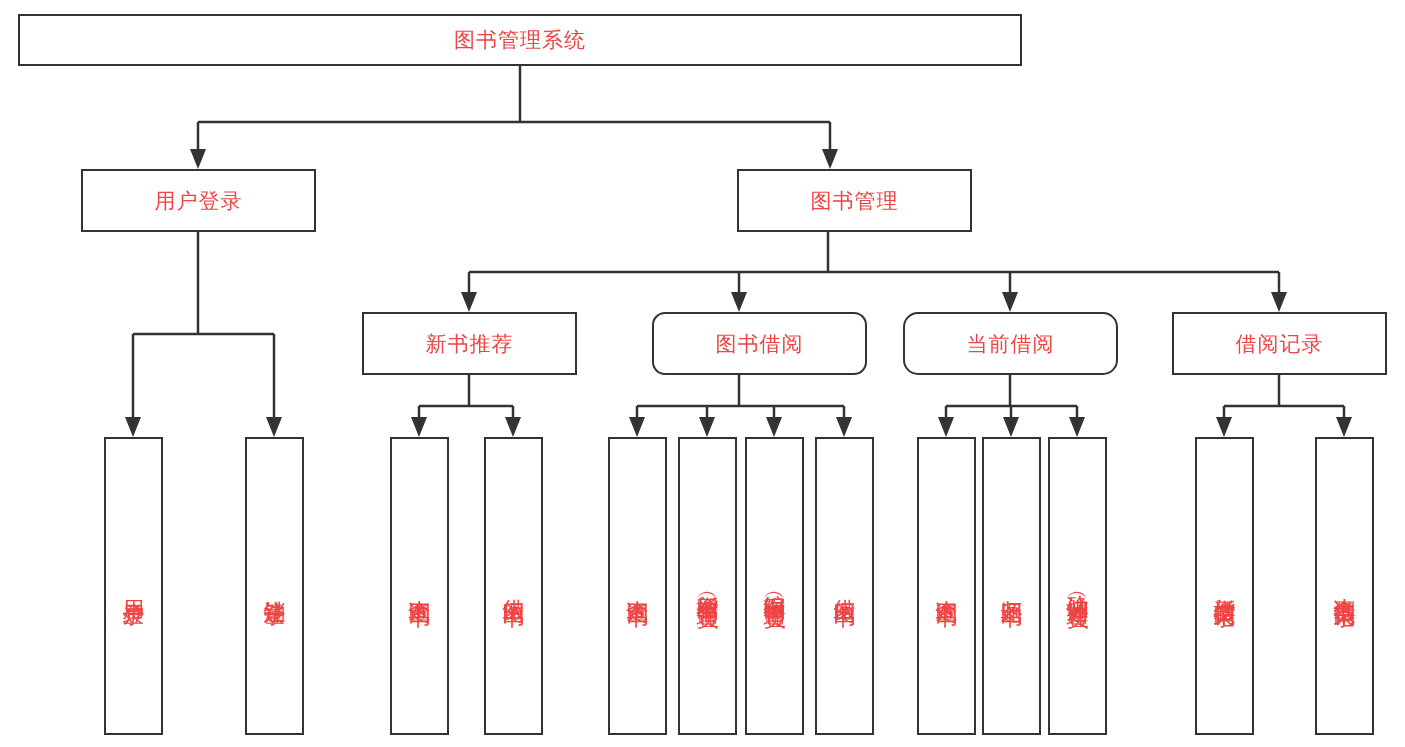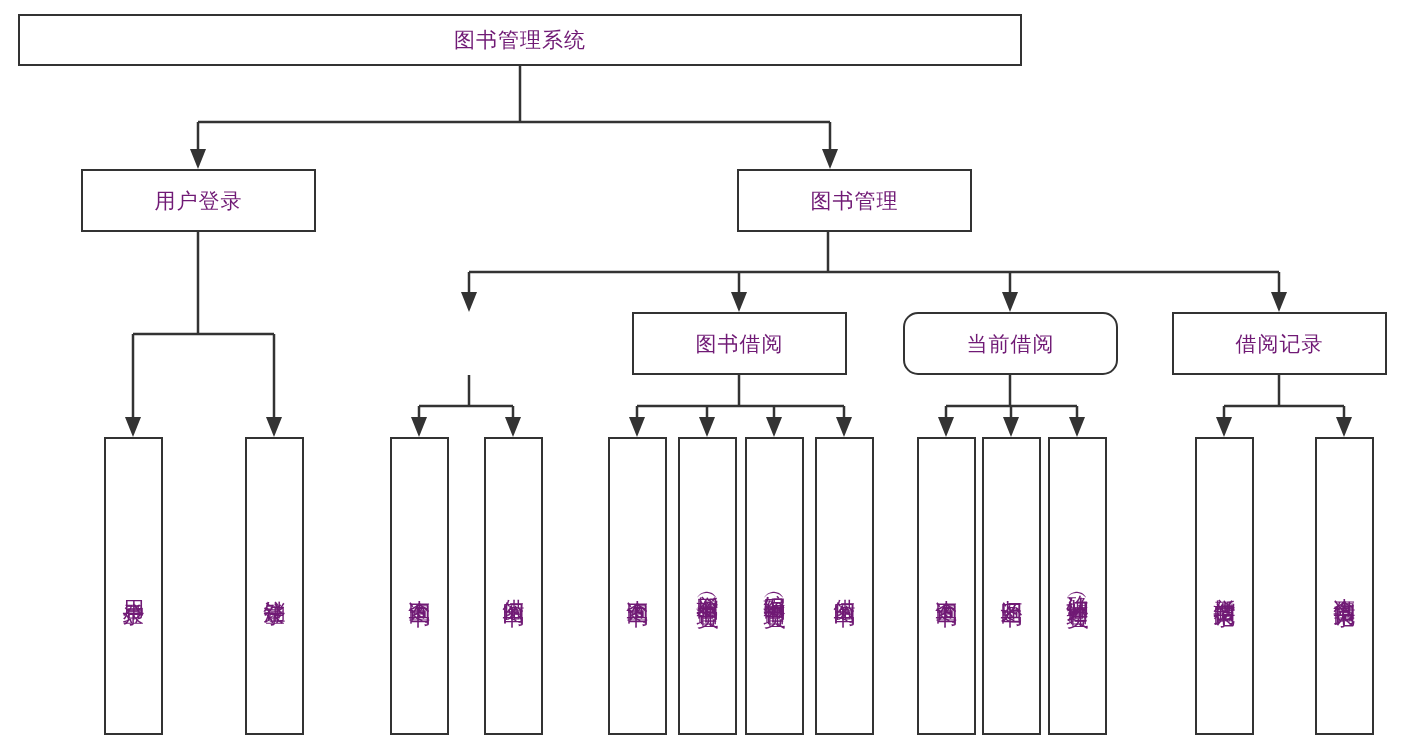--- a/index.html
+++ b/index.html
@@ -26,21 +26,21 @@
     pointer-events: none;
   }
   .node {
     position: absolute;
     box-sizing: border-box;
     background: #ffffff;
     border: 2px solid #333333;
     display: flex;
     align-items: center;
     justify-content: center;
-    color: #701a75;
+    color: #ef4444;
   }
   .node.horiz {
     font-size: 21px;
     letter-spacing: 1px;
   }
   .node.vert {
     writing-mode: vertical-rl;
     text-orientation: upright;
     font-size: 22px;
     letter-spacing: 2px;
@@ -129,21 +129,24 @@
     <span class="htext">图书管理系统</span>
   </div>
 
   <div class="node horiz" id="node-l2-0" style="left: 81px; top: 169px; width: 235px; height: 63px;">
     <span class="htext">用户登录</span>
   </div>
   <div class="node horiz" id="node-l2-1" style="left: 711px; top: 169px; width: 235px; height: 63px; margin-left: 26px;">
     <span class="htext">图书管理</span>
   </div>
 
-  <div class="node horiz" id="node-l3-1" style="left: 632px; top: 312px; width: 215px; height: 63px;">
+  <div class="node horiz" id="node-l3-0" style="left: 362px; top: 312px; width: 215px; height: 63px;">
+    <span class="htext">新书推荐</span>
+  </div>
+  <div class="node horiz" id="node-l3-1" style="left: 652px; top: 312px; width: 215px; height: 63px; border-radius: 13px;">
     <span class="htext">图书借阅</span>
   </div>
   <div class="node horiz" id="node-l3-2" style="left: 903px; top: 312px; width: 215px; height: 63px; border-radius: 15px;">
     <span class="htext">当前借阅</span>
   </div>
   <div class="node horiz" id="node-l3-3" style="left: 1172px; top: 312px; width: 215px; height: 63px;">
     <span class="htext">借阅记录</span>
   </div>
 
   <div class="node vert" id="node-leaf-0" style="left: 104px; top: 437px; width: 59px; height: 298px;">

